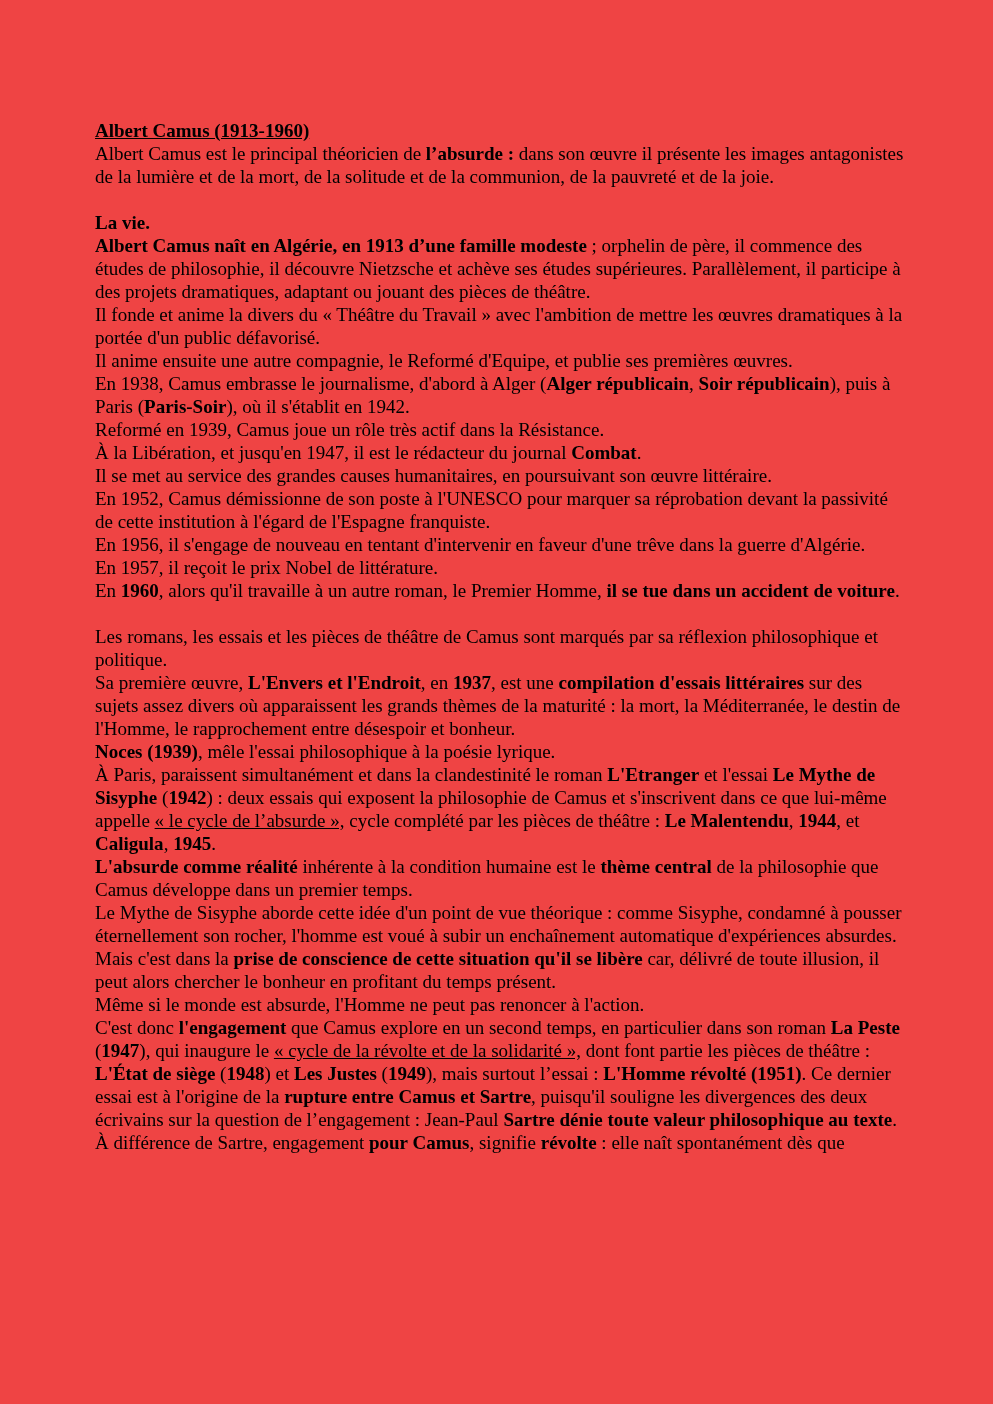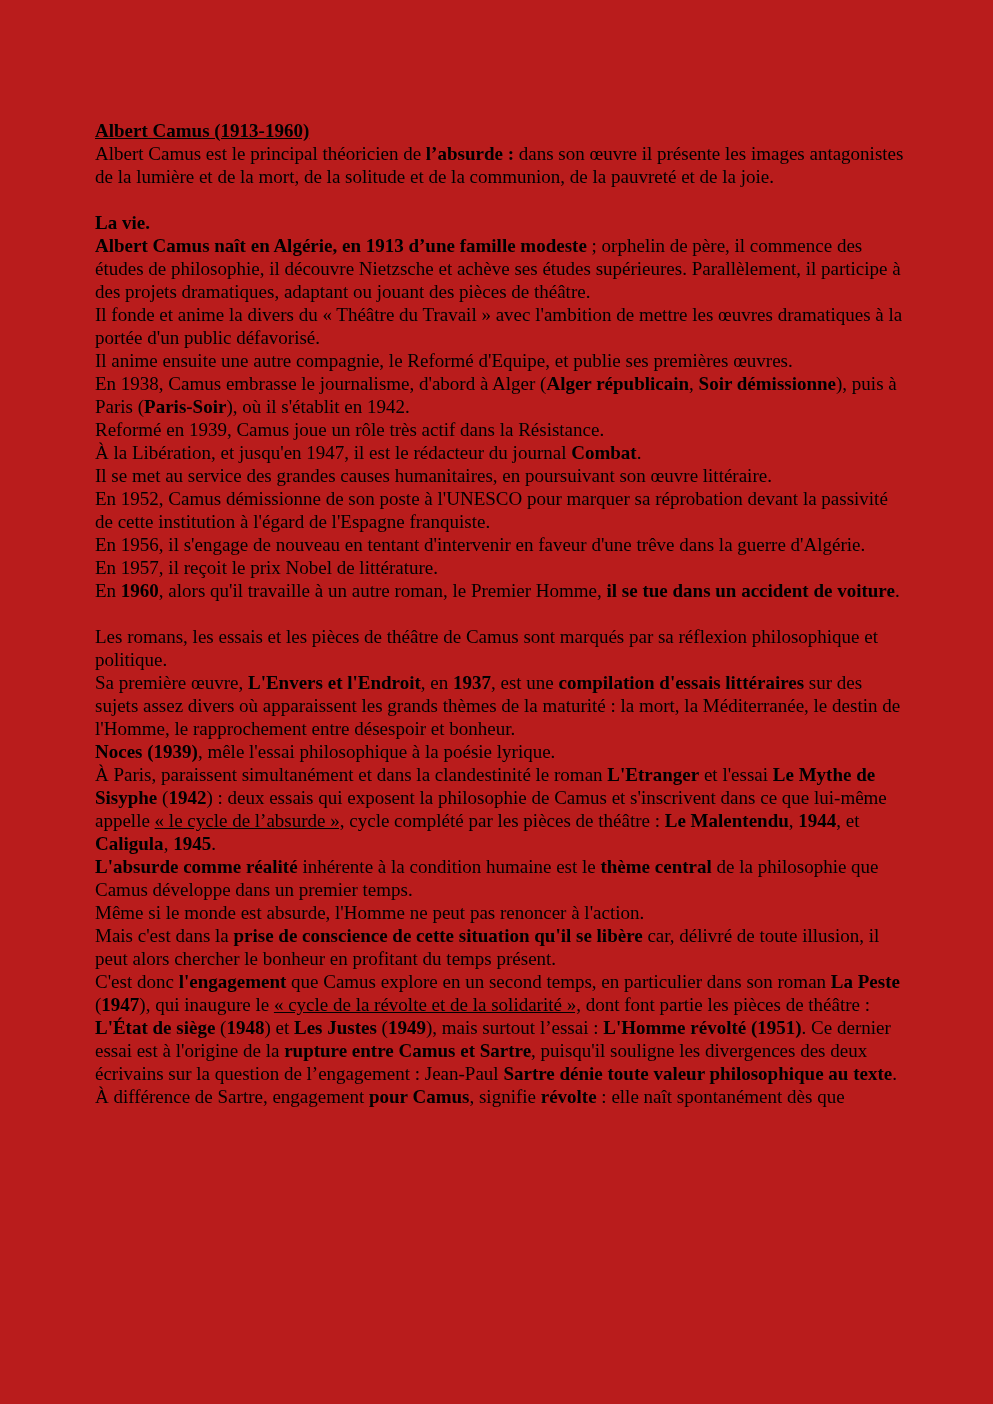--- a/index.html
+++ b/index.html
@@ -4,21 +4,21 @@
 <style>
   html, body {
     margin: 0;
     padding: 0;
     background: #ffffff;
   }
   .page {
     position: relative;
     width: 993px;
     height: 1404px;
-    background: #b91c1c;
+    background: #ef4444;
     overflow: hidden;
     box-sizing: border-box;
     padding: 119px 85px 0 95px;
     font-family: "Liberation Serif", "DejaVu Serif", serif;
     font-size: 19px;
     line-height: 23px;
     color: #000000;
   }
   .para {
     margin: 0;
@@ -36,32 +36,33 @@
 
 <div class="page">
   <main>
       <div class="para"><span class="b u">Albert Camus (1913-1960)</span></div>
       <div class="para"><span>Albert Camus est le principal théoricien de </span><span class="b">l’absurde :</span><span> dans son œuvre il présente les images antagonistes de la lumière et de la mort, de la solitude et de la communion, de la pauvreté et de la joie.</span></div>
       <div class="para blank">&nbsp;</div>
       <div class="para"><span class="b">La vie.</span></div>
       <div class="para"><span class="b">Albert Camus naît en Algérie, en 1913 d’une famille modeste</span><span> ; orphelin de père, il commence des études de philosophie, il découvre Nietzsche et achève ses études supérieures. Parallèlement, il participe à des projets dramatiques, adaptant ou jouant des pièces de théâtre.</span></div>
       <div class="para"><span>Il fonde et anime la divers du « </span><span class="i">Théâtre du Travail</span><span> » avec l'ambition de mettre les œuvres dramatiques à la portée d'un public défavorisé.</span></div>
       <div class="para"><span>Il anime ensuite une autre compagnie, le </span><span class="i">Reformé d'Equipe</span><span>, et publie ses premières œuvres.</span></div>
-      <div class="para"><span>En 1938, Camus embrasse le journalisme, d'abord à Alger (</span><span class="b i">Alger républicain</span><span>, </span><span class="b i">Soir démissionne</span><span>), puis à Paris (</span><span class="b i">Paris-Soir</span><span>), où il s'établit en 1942.</span></div>
+      <div class="para"><span>En 1938, Camus embrasse le journalisme, d'abord à Alger (</span><span class="b i">Alger républicain</span><span>, </span><span class="b i">Soir républicain</span><span>), puis à Paris (</span><span class="b i">Paris-Soir</span><span>), où il s'établit en 1942.</span></div>
       <div class="para"><span>Reformé en 1939, Camus joue un rôle très actif dans la Résistance.</span></div>
       <div class="para"><span>À la Libération, et jusqu'en 1947, il est le rédacteur du journal </span><span class="b i">Combat</span><span>.</span></div>
       <div class="para"><span>Il se met au service des grandes causes humanitaires, en poursuivant son œuvre littéraire.</span></div>
       <div class="para"><span>En 1952, Camus démissionne de son poste à l'UNESCO pour marquer sa réprobation devant la passivité de cette institution à l'égard de l'Espagne franquiste.</span></div>
       <div class="para"><span>En 1956, il s'engage de nouveau en tentant d'intervenir en faveur d'une trêve dans la guerre d'Algérie.</span></div>
       <div class="para"><span>En 1957, il reçoit le prix Nobel de littérature.</span></div>
       <div class="para"><span>En </span><span class="b">1960</span><span>, alors qu'il travaille à un autre roman, le </span><span class="i">Premier Homme</span><span>, </span><span class="b">il se tue dans un accident de voiture</span><span>.</span></div>
       <div class="para blank">&nbsp;</div>
       <div class="para"><span>Les romans, les essais et les pièces de théâtre de Camus sont marqués par sa réflexion philosophique et politique.</span></div>
       <div class="para"><span>Sa première œuvre, </span><span class="b i">L'Envers et l'Endroit</span><span>, en </span><span class="b">1937</span><span>, est une </span><span class="b">compilation d'essais littéraires</span><span> sur des sujets assez divers où apparaissent les grands thèmes de la maturité : la mort, la Méditerranée, le destin de l'Homme, le rapprochement entre désespoir et bonheur.</span></div>
       <div class="para"><span class="b i">Noces (1939)</span><span>, mêle l'essai philosophique à la poésie lyrique.</span></div>
       <div class="para"><span>À Paris, paraissent simultanément et dans la clandestinité le roman </span><span class="b i">L'Etranger</span><span> et l'essai </span><span class="b i">Le Mythe de Sisyphe</span><span> (</span><span class="b">1942</span><span>) : deux essais qui exposent la philosophie de Camus et s'inscrivent dans ce que lui-même appelle </span><span class="i u">« le cycle de l’absurde »,</span><span> cycle complété par les pièces de théâtre : </span><span class="b i">Le Malentendu</span><span>, </span><span class="b">1944</span><span>, et </span><span class="b i">Caligula</span><span>, </span><span class="b">1945</span><span>.</span></div>
       <div class="para"><span class="b">L'absurde comme réalité</span><span> inhérente à la condition humaine est le </span><span class="b">thème central</span><span> de la philosophie que Camus développe dans un premier temps.</span></div>
+      <div class="para"><span class="i">Le Mythe de Sisyphe</span><span> aborde cette idée d'un point de vue théorique : comme Sisyphe, condamné à pousser éternellement son rocher, l'homme est voué à subir un enchaînement automatique d'expériences absurdes.</span></div>
+      <div class="para"><span>Mais c'est dans la </span><span class="b">prise de conscience de cette situation qu'il se libère</span><span> car, délivré de toute illusion, il peut alors chercher le bonheur en profitant du temps présent.</span></div>
       <div class="para"><span>Même si le monde est absurde, l'Homme ne peut pas renoncer à l'action.</span></div>
-      <div class="para"><span>Mais c'est dans la </span><span class="b">prise de conscience de cette situation qu'il se libère</span><span> car, délivré de toute illusion, il peut alors chercher le bonheur en profitant du temps présent.</span></div>
       <div class="para"><span>C'est donc </span><span class="b">l'engagement</span><span> que Camus explore en un second temps, en particulier dans son roman </span><span class="b i">La Peste</span><span> (</span><span class="b">1947</span><span>), qui inaugure le </span><span class="i u">« cycle de la révolte et de la solidarité »,</span><span> dont font partie les pièces de théâtre : </span><span class="b i">L'État de siège</span><span> (</span><span class="b">1948</span><span>) et </span><span class="b i">Les Justes</span><span> (</span><span class="b">1949</span><span>), mais surtout l’essai : </span><span class="b i">L'Homme révolté</span><span> </span><span class="b">(1951)</span><span>. Ce dernier essai est à l'origine de la </span><span class="b">rupture entre Camus et Sartre</span><span>, puisqu'il souligne les divergences des deux écrivains sur la question de l’engagement : Jean-Paul </span><span class="b">Sartre dénie toute valeur philosophique au texte</span><span>.</span></div>
       <div class="para"><span>À différence de Sartre, engagement </span><span class="b">pour Camus</span><span>, signifie </span><span class="b">révolte</span><span> : elle naît spontanément dès que</span></div>
     </main>
 </div>
 
 </body></html>

